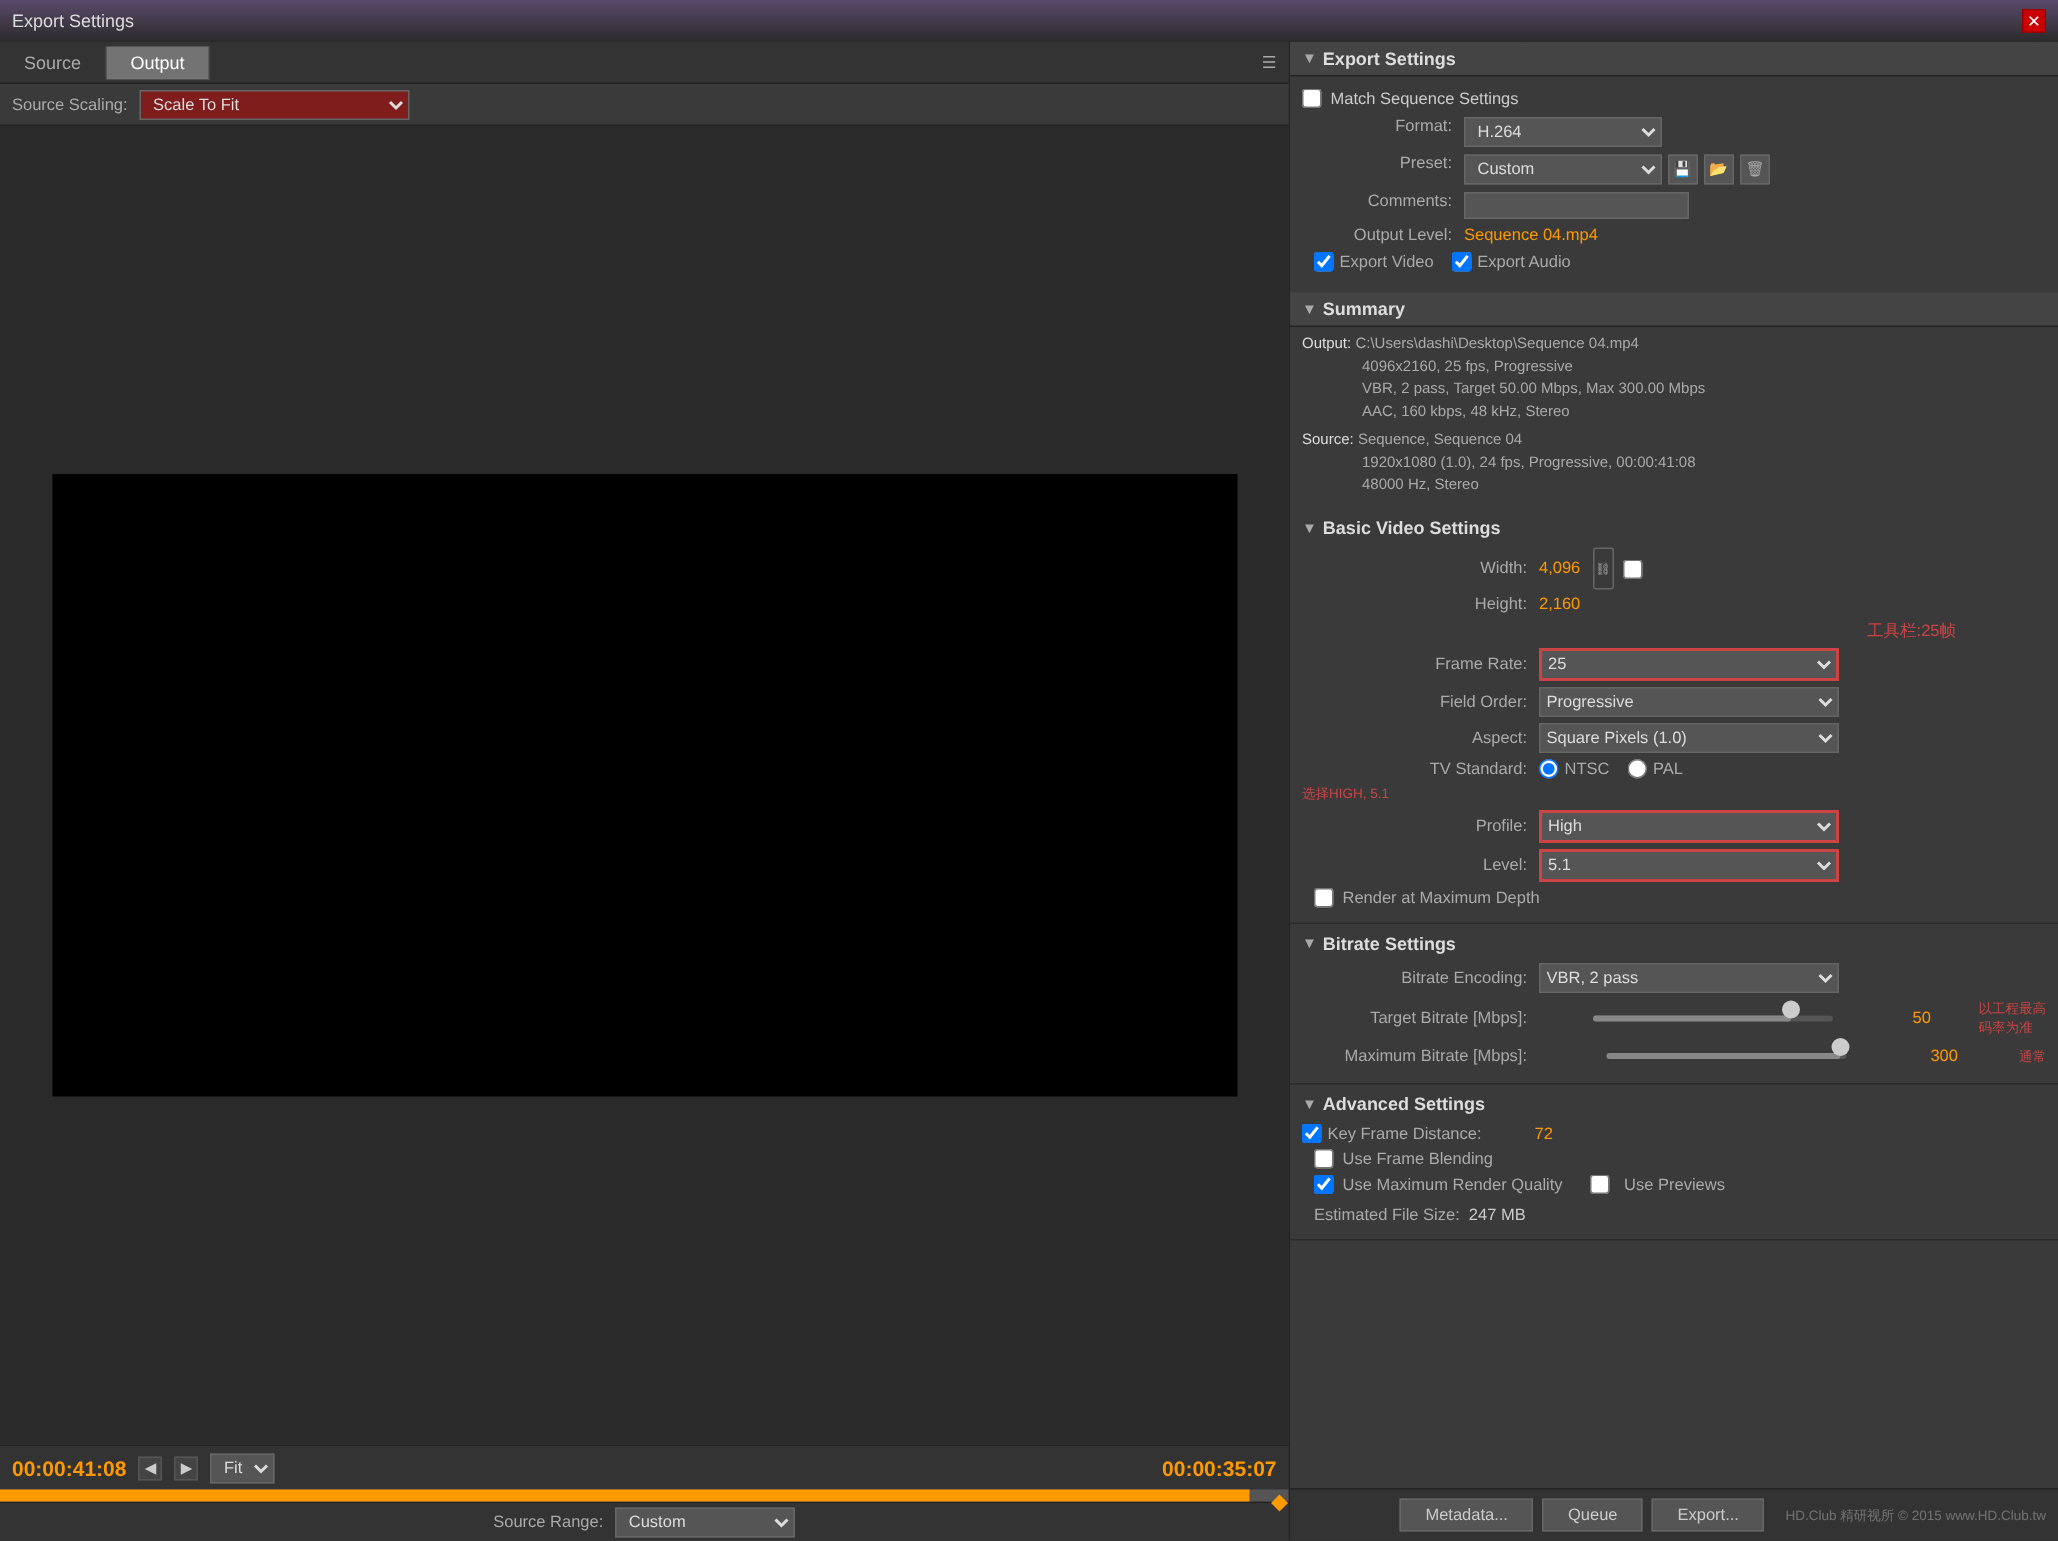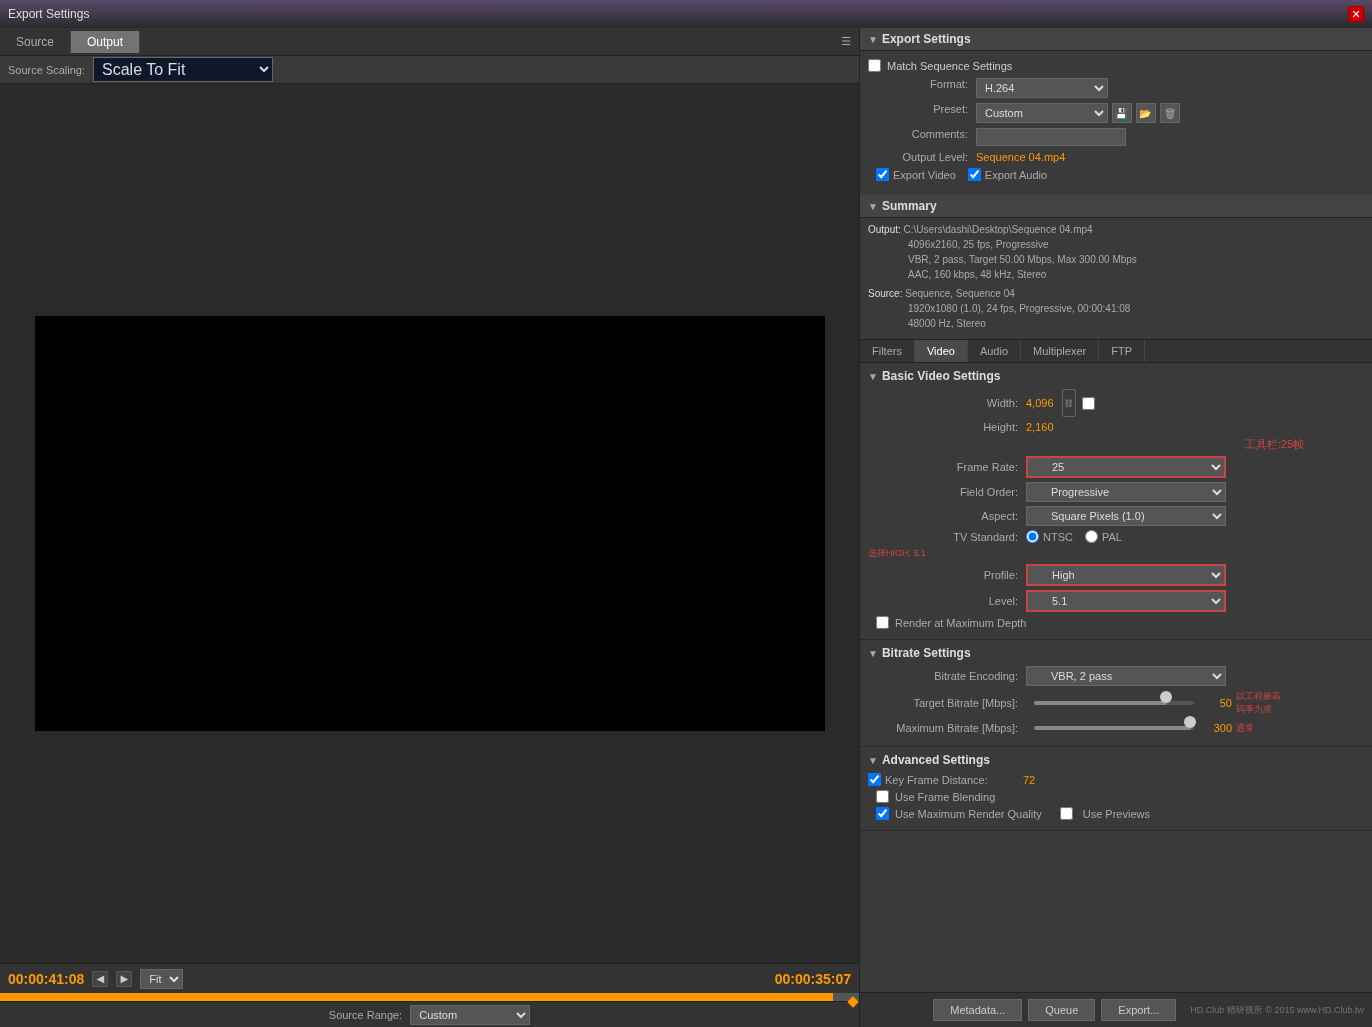--- a/index.html
+++ b/index.html
@@ -61,22 +61,22 @@
     .source-scaling-row {
       display: flex;
       align-items: center;
       padding: 4px 8px;
       background: #3a3a3a;
       border-bottom: 1px solid #222;
       height: 28px;
     }
     .source-scaling-label { margin-right: 8px; color: #aaa; font-size: 11px; }
     .source-scaling-select {
-      background: #0f172a; color: #ddd; border: 1px solid #666;
-      padding: 2px 4px; font-size: 16px; width: 180px;
+      background: #7f1d1d; color: #ddd; border: 1px solid #666;
+      padding: 2px 4px; font-size: 11px; width: 180px;
     }
 
     .preview-area {
       flex: 1;
       background: #2a2a2a;
       display: flex;
       align-items: center;
       justify-content: center;
       position: relative;
     }
@@ -232,35 +232,35 @@
     }
 
     .setting-row {
       display: flex;
       align-items: center;
       margin-bottom: 4px;
     }
     .setting-label { color: #aaa; font-size: 11px; text-align: right; min-width: 150px; margin-right: 8px; }
     .setting-select {
       background: #555; color: #ddd; border: 1px solid #666;
-      padding: 2px 20px; font-size: 11px; flex: 1; max-width: 200px;
+      padding: 2px 0; font-size: 11px; flex: 1; max-width: 200px;
     }
     .setting-value { color: #f90; font-size: 11px; cursor: pointer; }
 
     .checkbox-row {
       display: flex; align-items: center; gap: 6px; margin-bottom: 4px;
       padding-left: 8px;
     }
     .checkbox-label { color: #aaa; font-size: 11px; }
 
     .radio-group { display: flex; align-items: center; gap: 12px; }
     .radio-item { display: flex; align-items: center; gap: 4px; }
     .radio-label { color: #aaa; font-size: 11px; }
 
-    .slider-row { display: flex; align-items: center; margin-bottom: 4px; }
+    .slider-row { display: flex; align-items: center; margin-bottom: 4px; justify-content: space-between; }
     .slider-container { flex: 1; position: relative; height: 16px; margin: 0 4px; }
     .slider-track { position: absolute; top: 6px; left: 0; right: 0; height: 4px; background: #555; border-radius: 2px; }
     .slider-fill { position: absolute; top: 0; left: 0; height: 100%; background: #888; border-radius: 2px; }
     .slider-thumb { position: absolute; top: -4px; width: 12px; height: 12px; background: #ccc; border-radius: 50%; cursor: pointer; }
     .slider-value { color: #f90; font-size: 11px; min-width: 30px; text-align: right; cursor: pointer; }
 
     .bottom-buttons {
       display: flex;
       justify-content: flex-end;
       align-items: center;
@@ -399,27 +399,20 @@
         <span style="padding-left:40px">AAC, 160 kbps, 48 kHz, Stereo</span>
       </div>
       <div class="summary-text" style="margin-top:4px">
         <span class="summary-label">Source:</span>
         <span>Sequence, Sequence 04</span><br>
         <span style="padding-left:40px">1920x1080 (1.0), 24 fps, Progressive, 00:00:41:08</span><br>
         <span style="padding-left:40px">48000 Hz, Stereo</span>
       </div>
     </div>
 
-    <div class="vtabs-row">
-      <div class="vtab">Filters</div>
-      <div class="vtab active">Video</div>
-      <div class="vtab">Audio</div>
-      <div class="vtab">Multiplexer</div>
-      <div class="vtab">FTP</div>
-    </div>
 
     <div class="settings-scroll">
 
       <div class="settings-section">
         <div class="settings-section-header">
           <span class="section-arrow">▼</span>
           <span class="section-title">Basic Video Settings</span>
         </div>
 
         <div class="setting-row">
@@ -551,20 +544,24 @@
           <span class="checkbox-label">Use Frame Blending</span>
         </div>
 
         <div class="checkbox-row">
           <input type="checkbox" checked="" style="">
           <span class="checkbox-label">Use Maximum Render Quality</span>
           <input type="checkbox" style="margin-left: 12px;">
           <span class="checkbox-label" style="margin-left:4px;">Use Previews</span>
         </div>
 
+        <div class="file-size-row">
+          <span class="file-size-label">Estimated File Size:</span>
+          <span style="color:#ccc; font-size:11px; margin-left:6px;">247 MB</span>
+        </div>
       </div>
 
     </div>
 
     <div class="bottom-buttons">
       <button class="btn-action">Metadata...</button>
       <button class="btn-action">Queue</button>
       <button class="btn-action">Export...</button>
       <span style="color:rgba(255,255,255,0.3); font-size:9px; margin-left:8px;">HD.Club 精研视所 © 2015 www.HD.Club.tw</span>
     </div>

